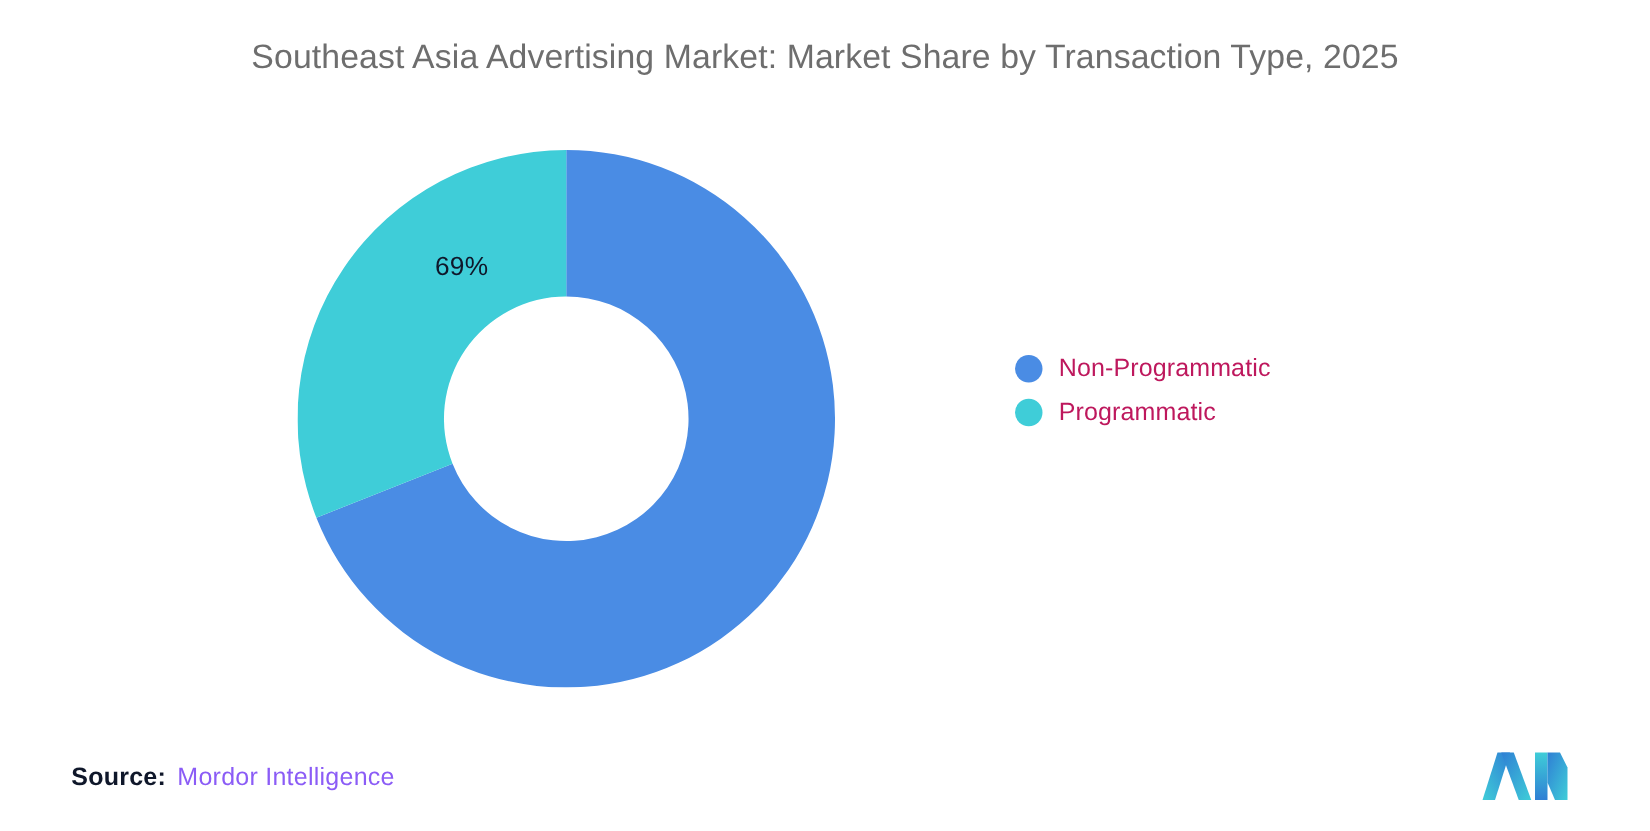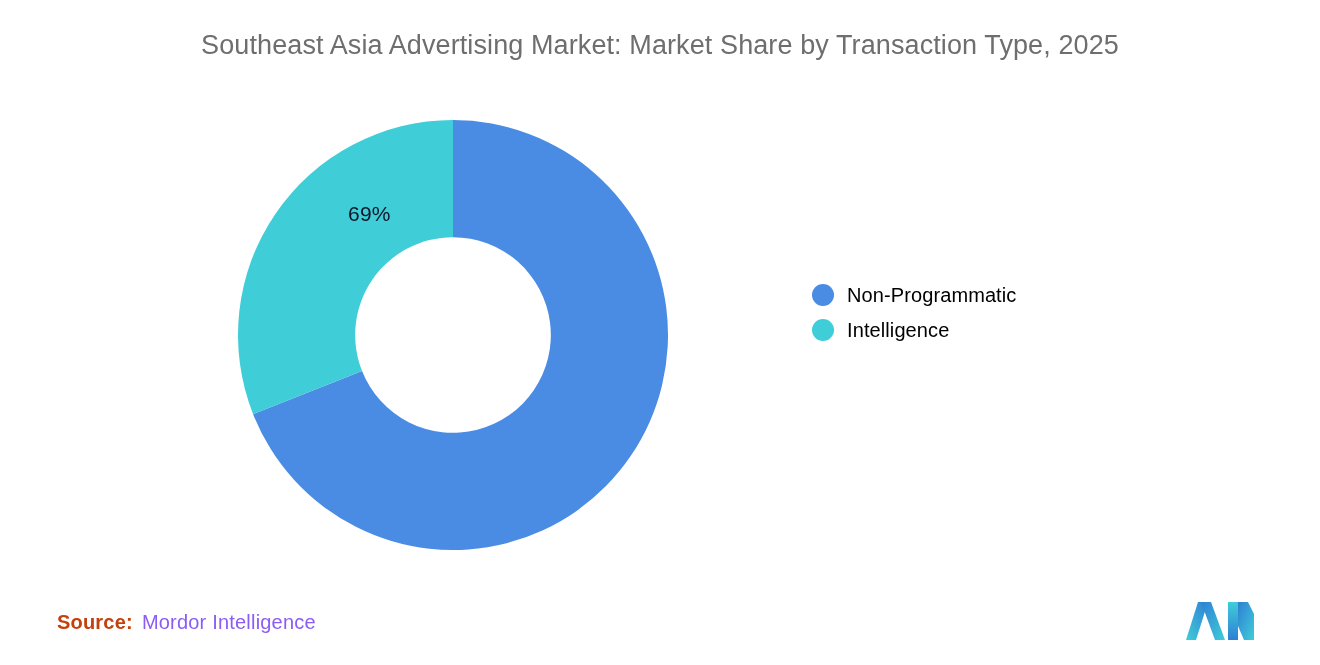--- a/index.html
+++ b/index.html
@@ -61,37 +61,37 @@
     height: 24px;
   }
   .legend-swatch {
     width: 22px;
     height: 22px;
     border-radius: 50%;
     flex: 0 0 22px;
   }
   .legend-label {
     font-size: 20px;
-    color: #000000;
+    color: #be185d;
     font-weight: 400;
     letter-spacing: 0.1px;
     white-space: nowrap;
   }
   .source-line {
     position: absolute;
     left: 57px;
     top: 611px;
     display: flex;
     align-items: baseline;
     gap: 9px;
   }
   .source-key {
     font-size: 20px;
     font-weight: 700;
-    color: #c2410c;
+    color: #0f172a;
     letter-spacing: 0.2px;
   }
   .source-val {
     font-size: 20px;
     font-weight: 400;
     color: #8b5cf6;
     letter-spacing: 0.2px;
   }
   .brand-logo {
     position: absolute;
@@ -119,21 +119,21 @@
     <div class="slice-label">69%</div>
   </div>
 
   <div class="legend">
     <div class="legend-item">
       <span class="legend-swatch" id="sw-0" style="background: rgb(74, 140, 228);"></span>
       <span class="legend-label">Non-Programmatic</span>
     </div>
     <div class="legend-item">
       <span class="legend-swatch" id="sw-1" style="background: rgb(63, 205, 216);"></span>
-      <span class="legend-label">Intelligence</span>
+      <span class="legend-label">Programmatic</span>
     </div>
   </div>
 
   <div class="source-line">
     <span class="source-key">Source:</span>
     <span class="source-val">Mordor Intelligence</span>
   </div>
 
   <div class="brand-logo">
     <svg viewBox="0 0 72 42">

